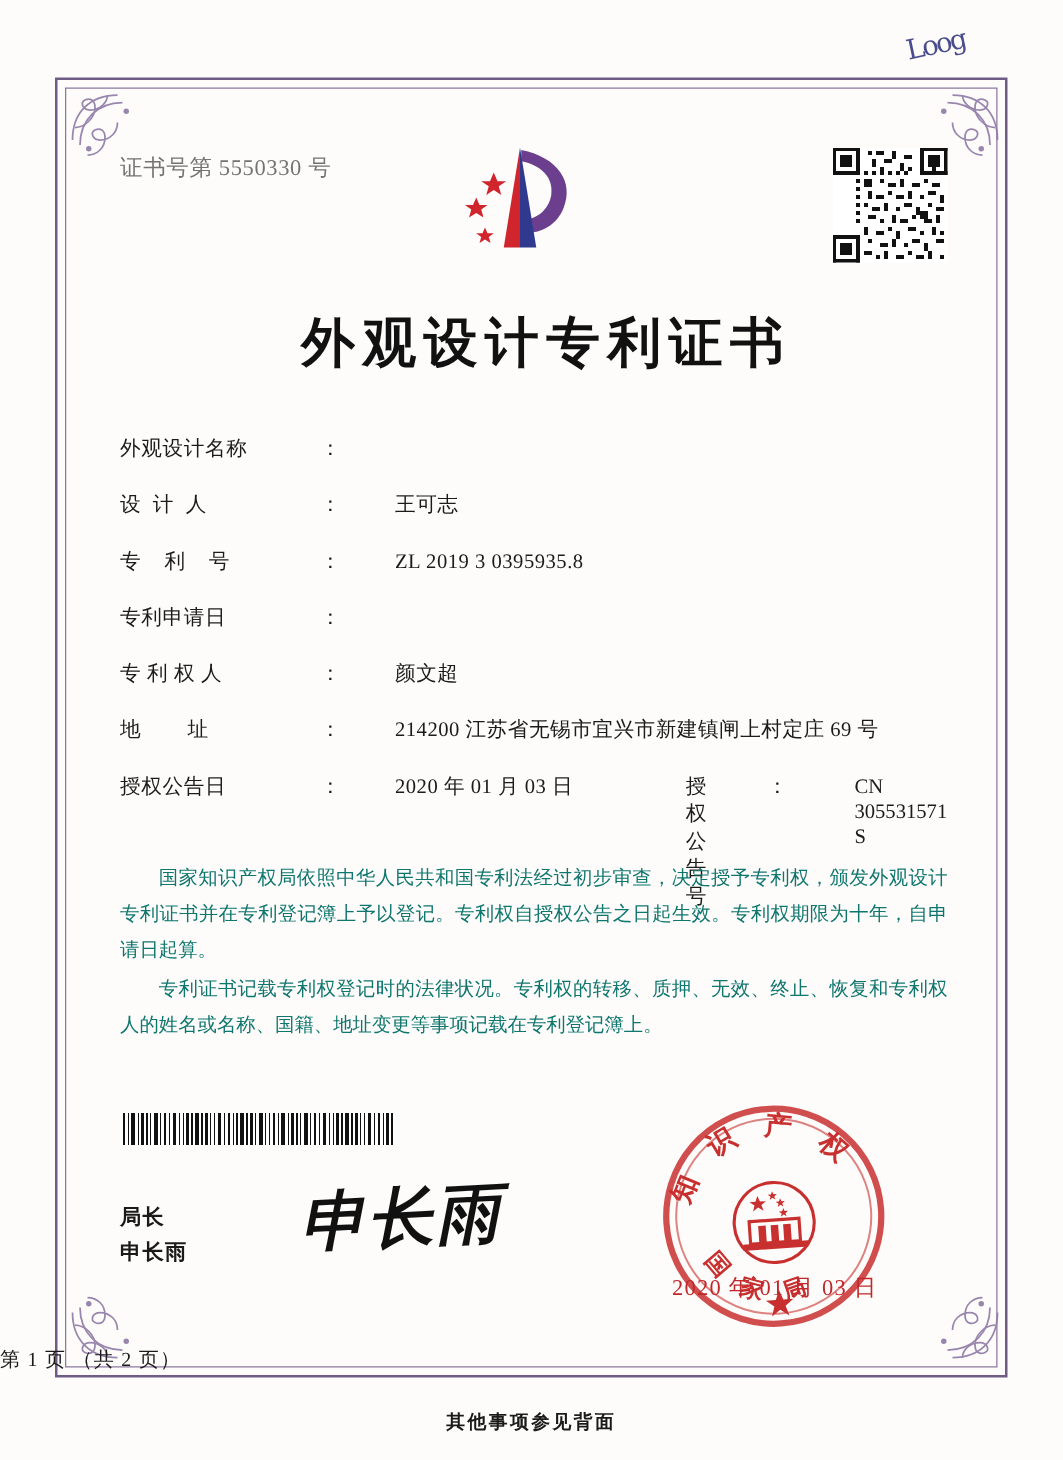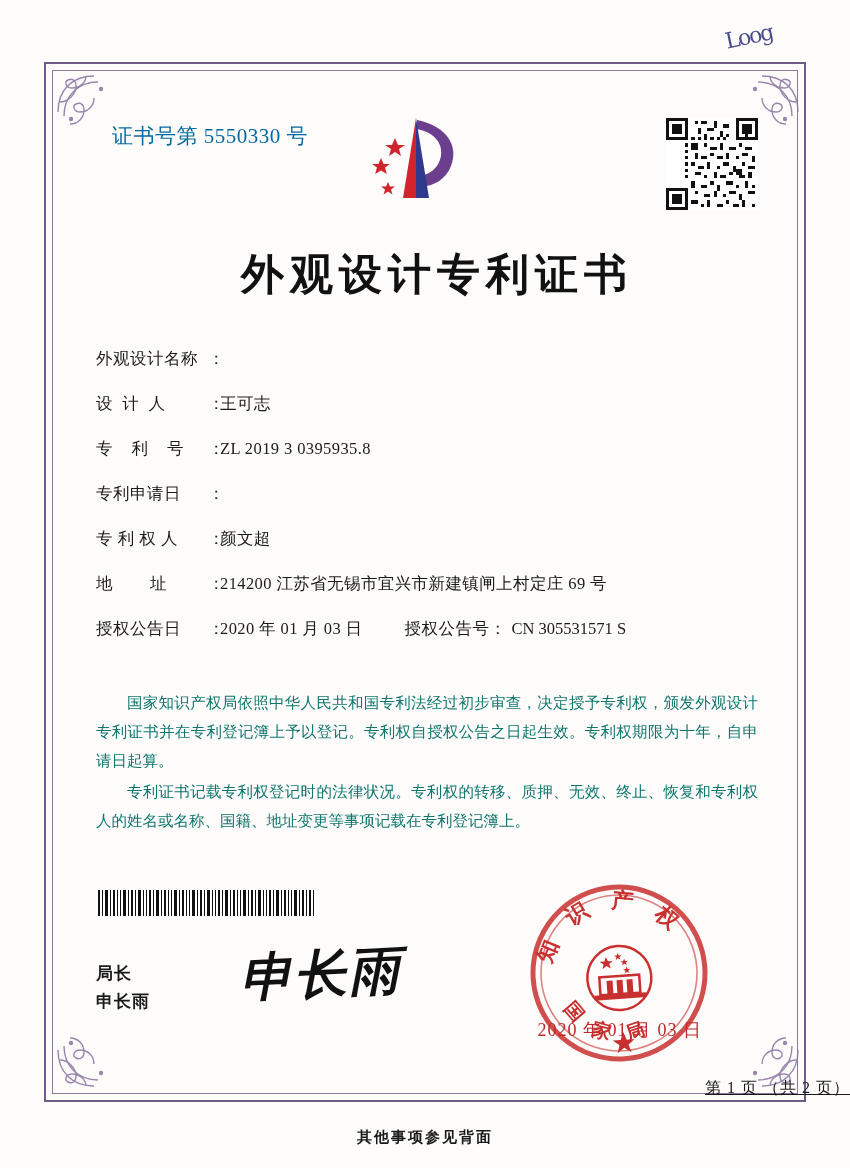--- a/index.html
+++ b/index.html
@@ -68,24 +68,23 @@
   .c-tl { left: 54px;  top: 72px; }
   .c-tr { right: 48px; top: 72px;  transform: scaleX(-1); }
   .c-bl { left: 54px;  bottom: 78px; transform: scaleY(-1); }
   .c-br { right: 48px; bottom: 78px; transform: scale(-1,-1); }
 
   
   .cert-no {
     position: absolute;
     left: 96px;
     top: 122px;
-    font-size: 21px;
+    font-size: 18px;
     letter-spacing: .5px;
-    color: #0369a1;
-    margin-left: 16px;
+    color: #737373;
   }
   .logo {
     position: absolute;
     left: 355px;
     top: 112px;
     width: 120px;
     height: 105px;
   }
   .qr {
     position: absolute;
@@ -116,20 +115,21 @@
     left: 96px;
     top: 348px;
     width: 660px;
   }
   .field-row {
     display: flex;
     align-items: baseline;
     margin-bottom: 23px;
     font-size: 16.5px;
     color: #1b1b1b;
+    gap: 48px;
   }
   .field-label {
     width: 112px;
     flex: none;
     letter-spacing: .5px;
     white-space: pre;
   }
   .field-colon { width: 12px; flex: none; }
   .field-value { flex: 1; letter-spacing: .4px; }
 
@@ -201,24 +201,23 @@
     font-size: 18px;
     color: #c0282c;
     letter-spacing: 1px;
   }
 
   
   .page-num {
     position: absolute;
     left: 0; right: 0;
     top: 1078px;
-    text-align: right;
+    text-align: left;
     font-size: 16px;
     letter-spacing: 1px;
-    text-decoration: underline;
   }
   .back-note {
     position: absolute;
     left: 0; right: 0;
     top: 1128px;
     text-align: center;
     font-size: 15px;
     font-weight: bold;
     letter-spacing: 2px;
   }

